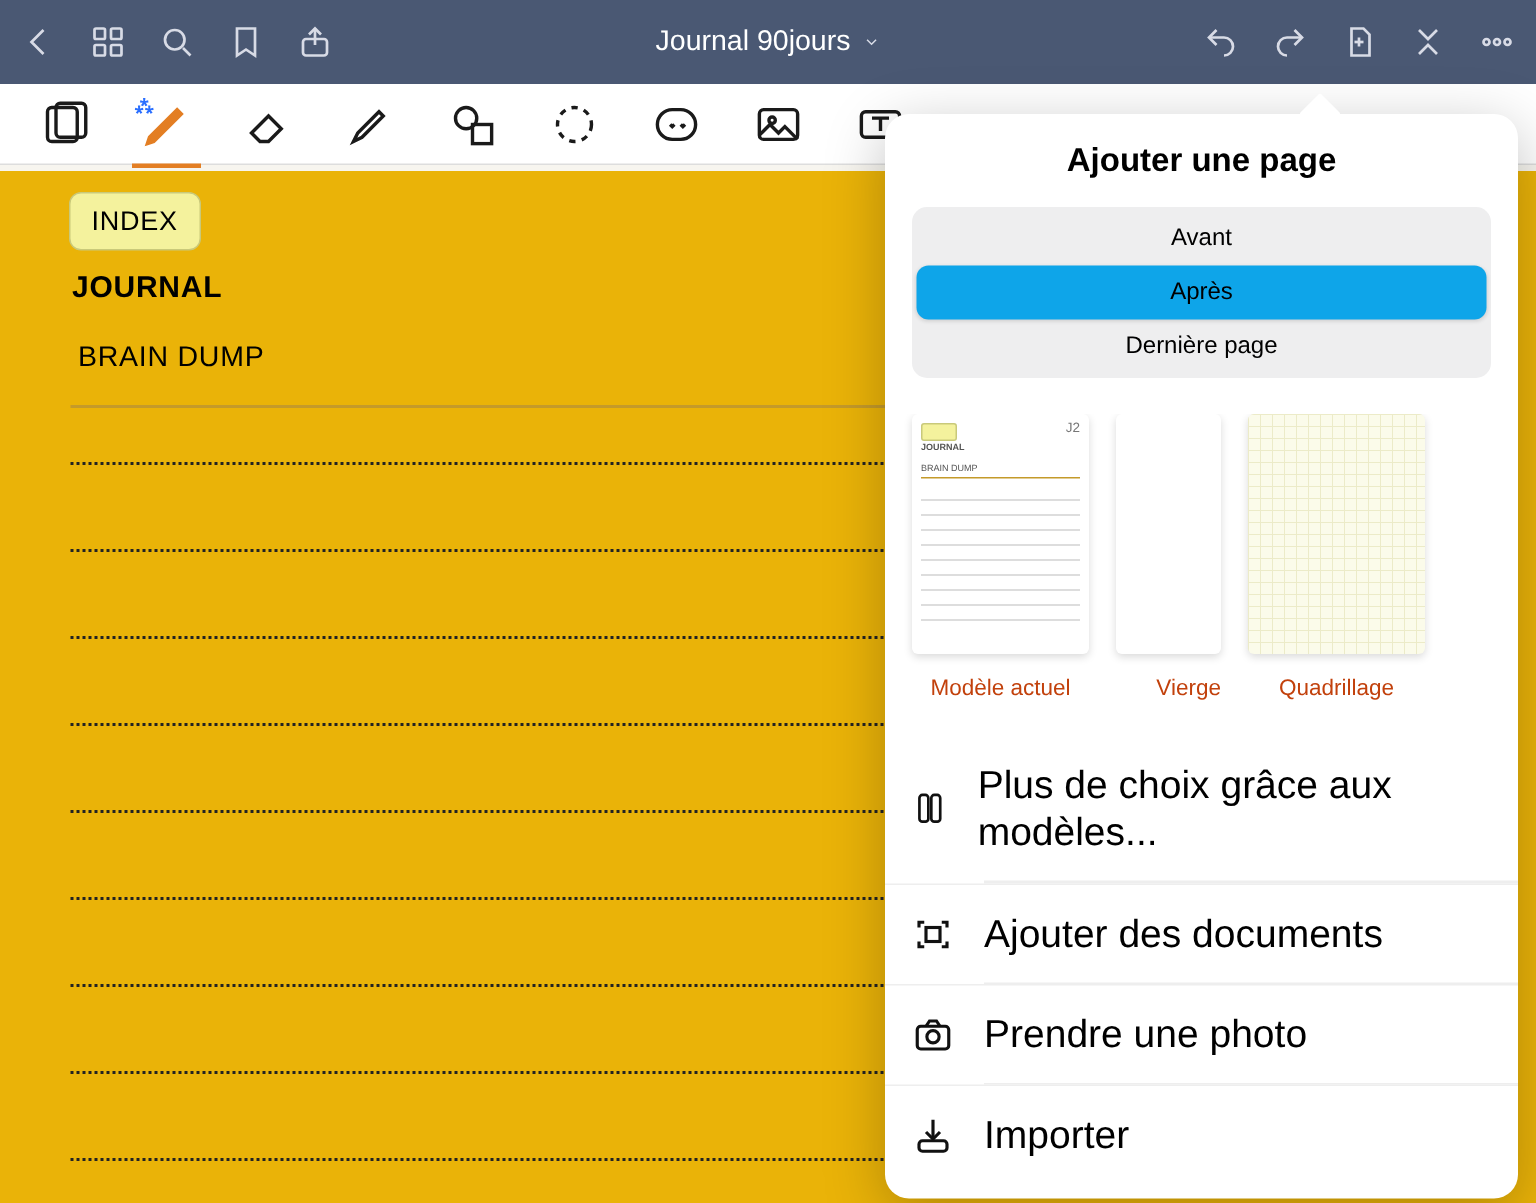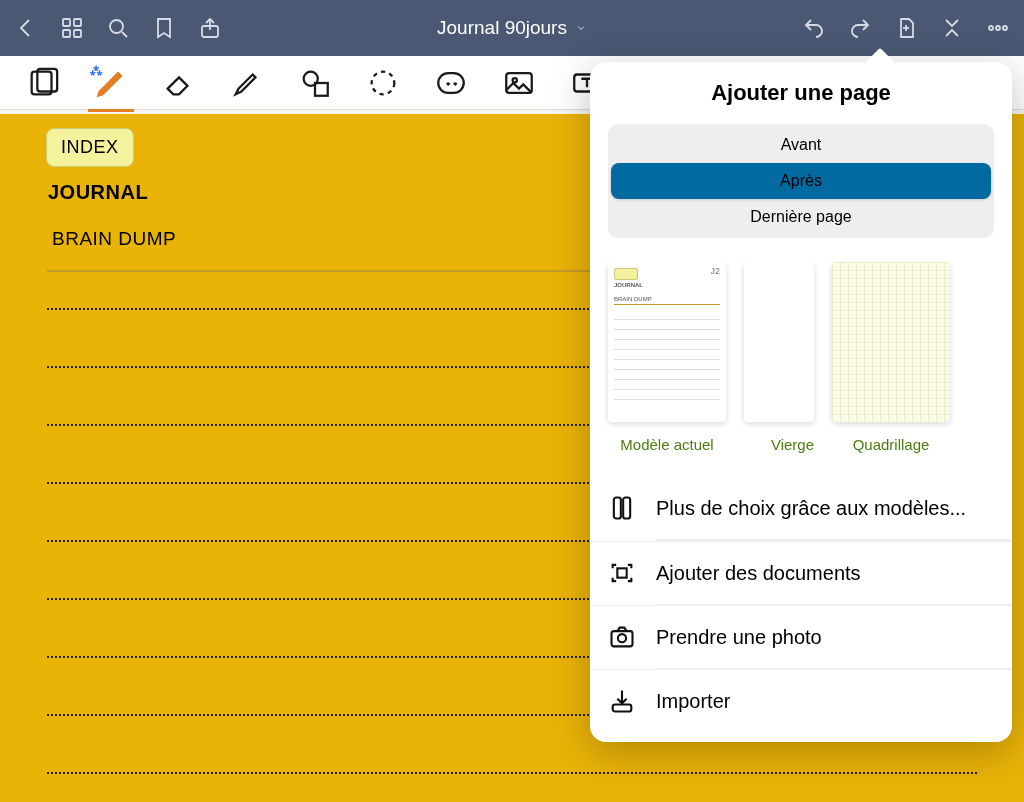--- a/index.html
+++ b/index.html
@@ -23,44 +23,44 @@
   
   .page { position: absolute; top: 114px; left: 0; right: 0; bottom: 0; background: #eab308; padding-top: 14px; }
   .index-tab { display:inline-block; margin-left: 46px; background: #f4f29d; border: 1px solid #c9c97a; border-radius: 8px; padding: 8px 14px; font-size: 18px; font-weight: 500; letter-spacing: .5px; }
   .journal-label { margin: 14px 0 6px 48px; font-size: 20px; font-weight: 700; letter-spacing: .5px; }
   .bd-label { margin: 24px 0 0 52px; font-size: 19px; font-weight: 500; letter-spacing: .5px; }
   .gold-line { height: 2px; background: #c49a2a; margin: 20px 47px 0 47px; }
   .dotted { border: none; border-top: 2px dotted #222; margin: 0 47px; }
   .dotted-wrap { margin-top: 36px; display:flex; flex-direction:column; gap: 56px; }
 
   
-  .popover { position: absolute; top: 62px; right: 12px; width: 422px; background: #fff; border-radius: 16px; box-shadow: 0 10px 40px rgba(0,0,0,.25); padding: 18px 0 10px 0; z-index: 20; }
+  .popover { position: absolute; top: 76px; right: 12px; width: 422px; background: #fff; border-radius: 16px; box-shadow: 0 10px 40px rgba(0,0,0,.25); padding: 18px 0 10px 0; z-index: 20; }
   .popover::before { content:""; position:absolute; top:-10px; right:122px; width:20px; height:20px; background:#fff; transform:rotate(45deg); border-radius:2px; }
   .pop-title { font-size: 22px; font-weight: 700; text-align: center; margin-bottom: 18px; }
   .segmented { margin: 0 18px 24px 18px; background: #eeeeef; border-radius: 10px; display: flex; padding: 3px; flex-direction: column; }
   .seg { flex: 1; text-align: center; padding: 9px 4px; font-size: 16px; border-radius: 8px; cursor: pointer; }
-  .seg.active { background: #0369a1; box-shadow: 0 1px 3px rgba(0,0,0,.15); font-weight: 500; }
+  .seg.active { background: #0ea5e9; box-shadow: 0 1px 3px rgba(0,0,0,.15); font-weight: 500; }
   .seg.last { flex: 1.3; }
 
   .templates { display: flex; gap: 18px; padding: 0 18px 10px 18px; overflow:hidden; }
   .tpl { display:flex; flex-direction:column; align-items:center; cursor:pointer; }
   .tpl-thumb { width: 118px; height: 160px; border-radius: 4px; box-shadow: 0 2px 6px rgba(0,0,0,.15); background:#fff; position:relative; overflow:hidden; }
-  .tpl-label { margin-top: 14px; font-size: 15px; color:#4d7c0f; }
+  .tpl-label { margin-top: 14px; font-size: 15px; color:#c2410c; }
   .thumb-current::before { content:""; position:absolute; top:6px; left:6px; width:22px; height:10px; background:#f4f29d; border:1px solid #c9c97a; border-radius:2px; }
   .thumb-current .tj2 { position:absolute; top:4px; right:6px; font-size:9px; color:#777; }
   .thumb-current .lines { position:absolute; top:48px; left:6px; right:6px; bottom:14px; background: repeating-linear-gradient(#fff, #fff 9px, #ddd 9px, #ddd 10px); }
   .thumb-current .lbl1 { position:absolute; top:20px; left:6px; font-size:6px; color:#555; font-weight:bold;}
   .thumb-current .lbl2 { position:absolute; top:34px; left:6px; font-size:6px; color:#555; }
   .thumb-current .gline { position:absolute; top:42px; left:6px; right:6px; height:1px; background:#c49a2a; }
   .thumb-grid { background: #fbfbea; background-image: linear-gradient(#ecebc8 1px, transparent 1px), linear-gradient(90deg, #ecebc8 1px, transparent 1px); background-size: 8px 8px; }
   .tpl.cut .tpl-thumb { width: 70px; }
   .tpl.cut { align-items: flex-end; min-width:70px; }
 
   .action-list { margin-top: 14px; }
-  .action { display:flex; align-items:center; gap: 20px; padding: 17px 18px; cursor:pointer; border-top: 1px solid #eee; font-size: 20px; }
+  .action { display:flex; align-items:center; gap: 20px; padding: 17px 18px; cursor:pointer; border-top: 1px solid #eee; font-size: 26px; }
   .action:first-child { border-top: none; }
   .action .aicon { width: 28px; height: 28px; display:flex; align-items:center; justify-content:center; }
   .action .aicon svg { stroke:#111; fill:none; stroke-width:1.8; }
   .action-list .sep-indent { margin-left: 66px; border-top:1px solid #eee; }
 
 </style>
 </head>
 <body>
 
 <div class="topbar">

